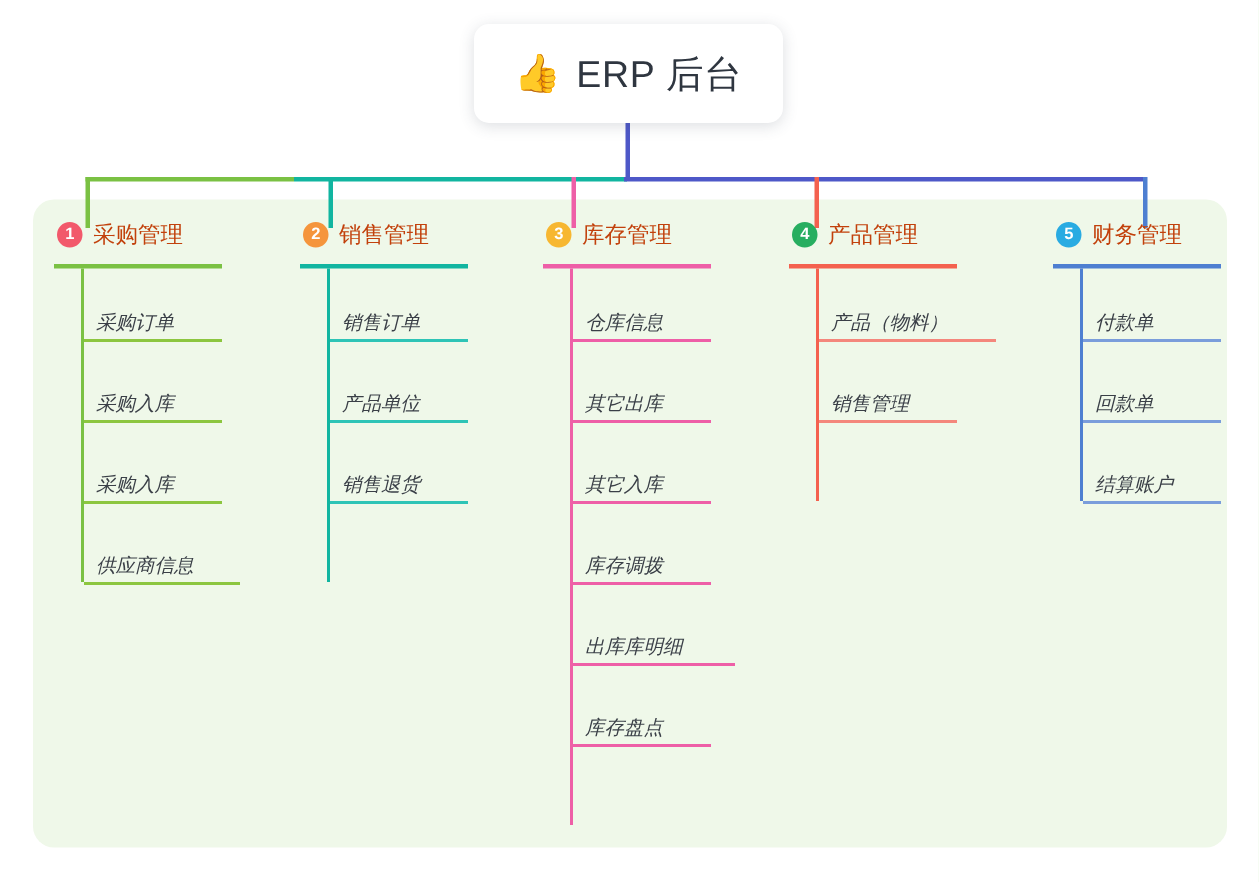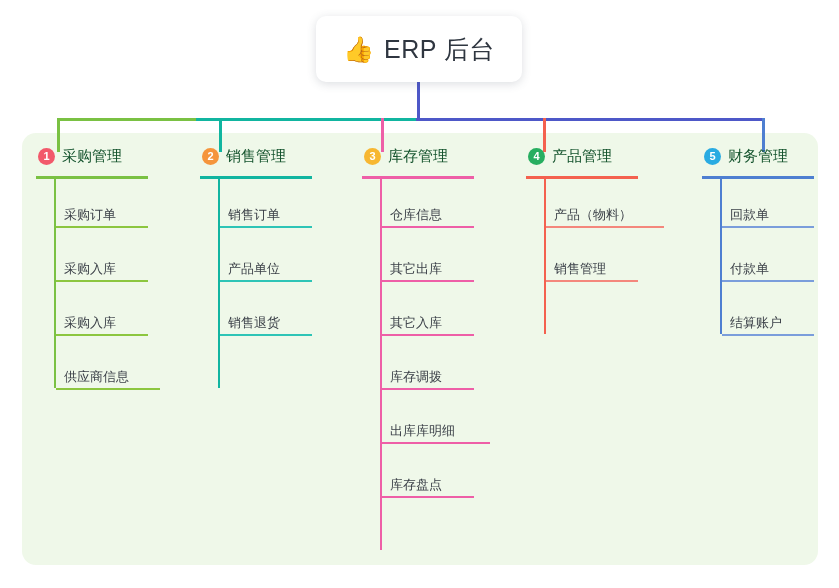--- a/index.html
+++ b/index.html
@@ -76,39 +76,39 @@
   .badge{
     width:17px;height:17px;border-radius:50%;
     color:#ffffff;font-size:11px;line-height:17px;
     text-align:center;font-weight:bold;flex:0 0 auto;
   }
   .b1{background:#f2596b;}
   .b2{background:#f5953c;}
   .b3{background:#f7b731;}
   .b4{background:#27ae60;}
   .b5{background:#29abe2;}
-  .col-head-label{font-size:15px;color:#14532d;white-space:nowrap;}
+  .col-head-label{font-size:15px;color:#c2410c;white-space:nowrap;}
 
   .head-rule{height:3px;width:112px;margin-top:7px;margin-left:2px;}
   .r1{background:#7ac143;}
   .r2{background:#11b5a0;}
   .r3{background:#ee5fa7;}
   .r4{background:#f4614f;}
   .r5{background:#4e7fd1;}
 
   
   .leaves{position:relative;padding-left:22px;margin-top:0;}
   .spine{position:absolute;left:20px;top:0;width:2px;}
   .s1{background:#7ac143;}
   .s2{background:#11b5a0;}
   .s3{background:#ee5fa7;}
   .s4{background:#f4614f;}
   .s5{background:#4e7fd1;}
 
-  .leaf{position:relative;height:54px;}
+  .leaf{position:relative;height:54px;font-style:italic;}
   .leaf-label{
     position:absolute;left:8px;bottom:9px;
     font-size:13px;color:#3a3f47;white-space:nowrap;
   }
   .leaf-rule{position:absolute;left:0;bottom:5px;height:2px;width:92px;}
   .u1{background:#8cc63f;}
   .u2{background:#2ec4b6;}
   .u3{background:#ee5fa7;}
   .u4{background:#f4877c;}
   .u5{background:#7a9ddb;}
@@ -241,27 +241,27 @@
 
   <div class="col col-5">
     <div class="col-head">
       <span class="badge b5">5</span>
       <span class="col-head-label">财务管理</span>
     </div>
     <div class="head-rule r5"></div>
     <div class="leaves">
       <div class="spine s5" style="height:155px;"></div>
       <div class="leaf">
+        <span class="leaf-label">付款单</span>
+        <span class="leaf-rule u5"></span>
+      </div>
+      <div class="leaf">
         <span class="leaf-label">回款单</span>
         <span class="leaf-rule u5"></span>
       </div>
       <div class="leaf">
-        <span class="leaf-label">付款单</span>
-        <span class="leaf-rule u5"></span>
-      </div>
-      <div class="leaf">
         <span class="leaf-label">结算账户</span>
         <span class="leaf-rule u5"></span>
       </div>
     </div>
   </div>
 
 </div>
 
 </body></html>

